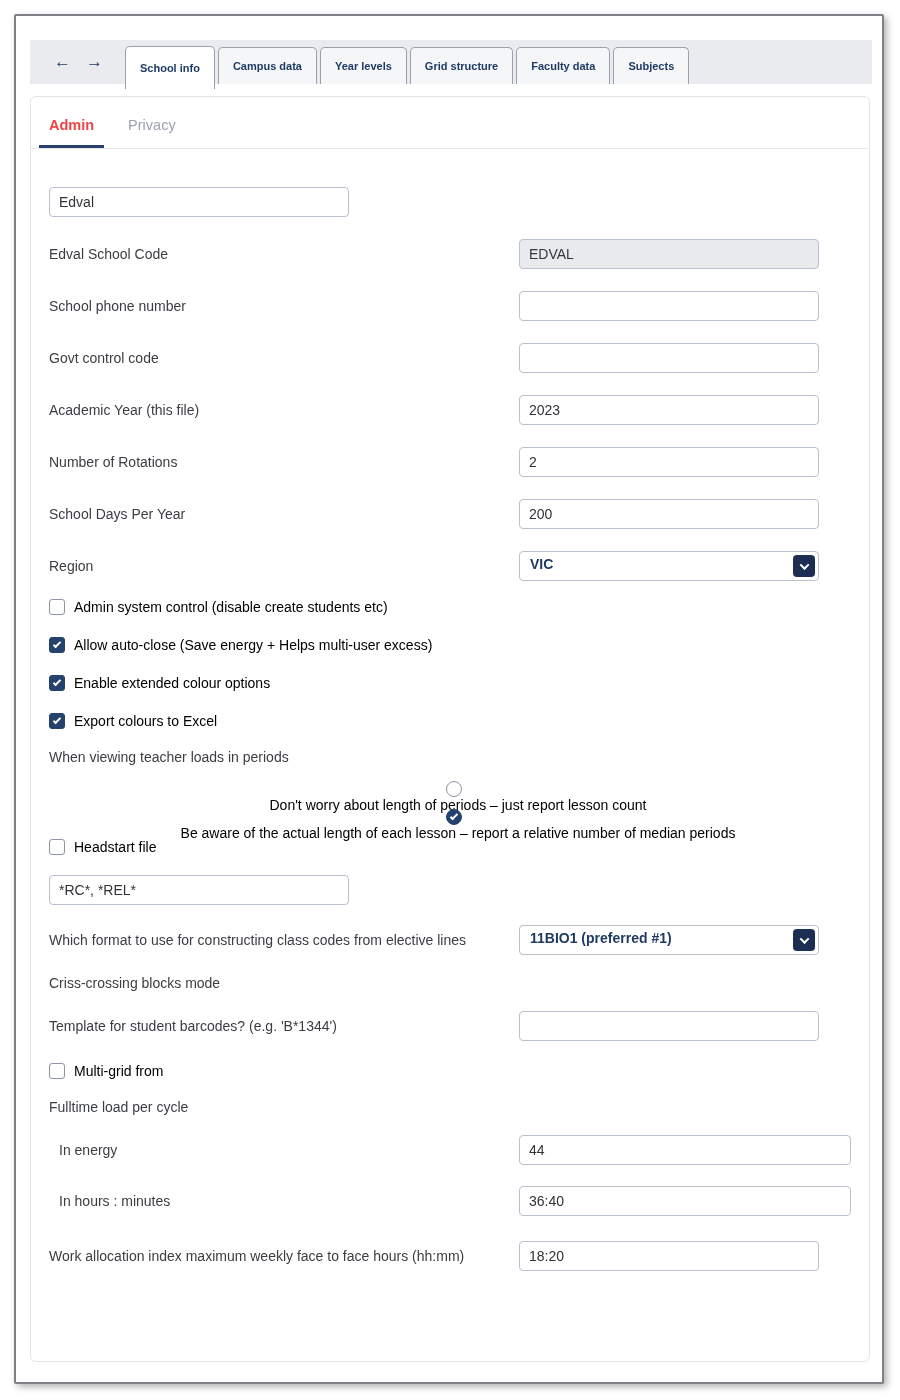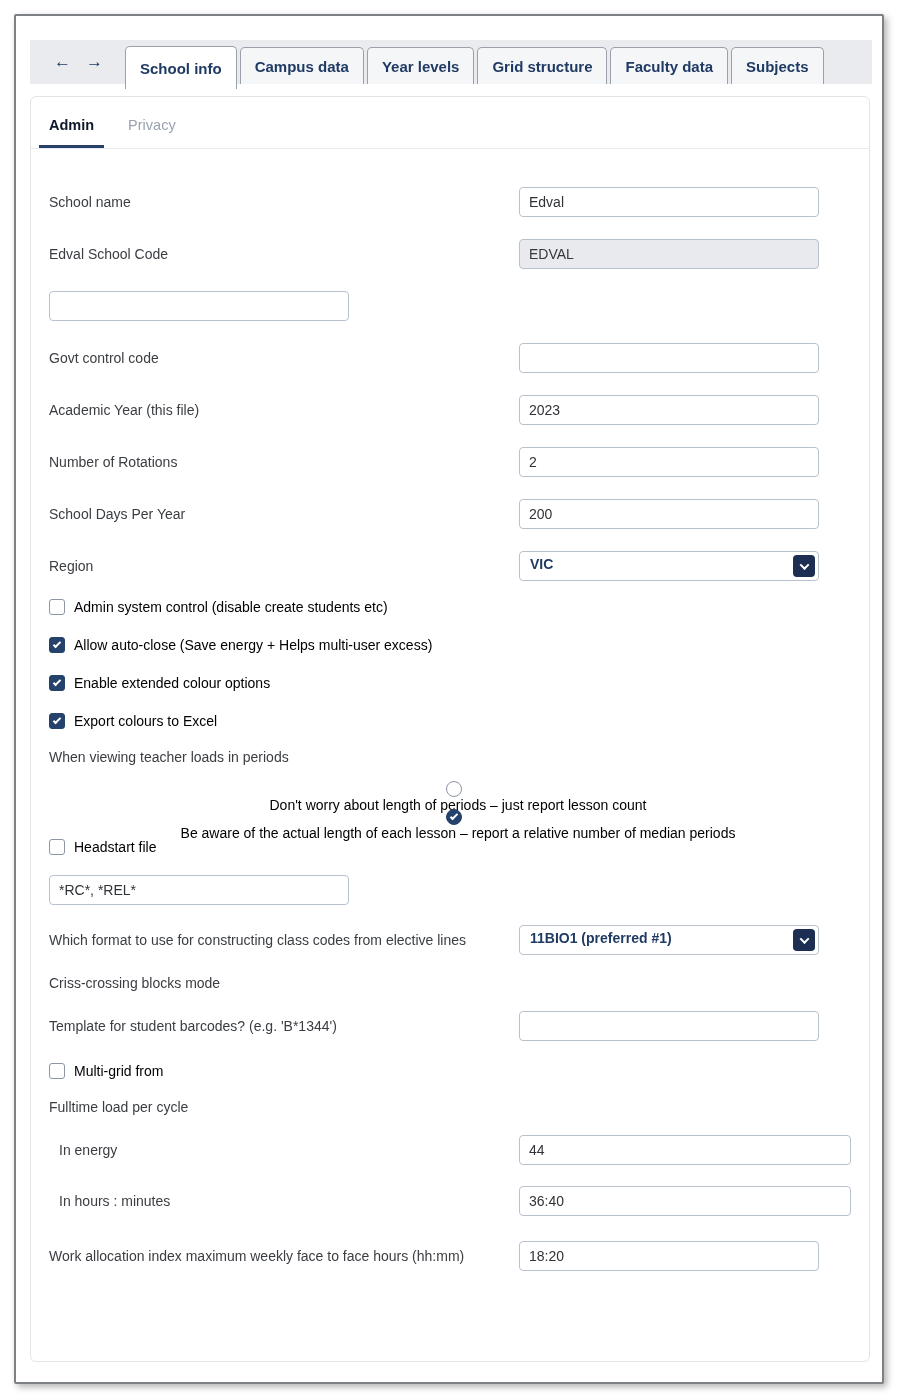--- a/index.html
+++ b/index.html
@@ -14,33 +14,33 @@
     position:absolute; left:14px; top:24px; right:10px; height:44px;
     background:#e9ebef; display:flex; align-items:flex-end;
   }
   .navarrows{ align-self:center; display:flex; gap:15px; margin:0 22px 0 24px;
     color:#1f3a63; font-size:17px; font-weight:700; }
   .navarrows span{ cursor:default; }
   .tabs{ display:flex; align-items:flex-end; gap:3px; }
   .tab{
     height:37px; padding:0 14px; background:#f5f6f8;
     border:1px solid #9aa1ab; border-bottom:none; border-radius:5px 5px 0 0;
-    display:flex; align-items:center; font-size:15px; font-weight:700; color:#1f3a63;
+    display:flex; align-items:center; font-size:11px; font-weight:700; color:#1f3a63;
     white-space:nowrap; cursor:default;
   }
   .tab.active{ height:43px; margin-bottom:-5px; background:#fff; z-index:2; }
   
   .panel{
     position:absolute; left:14px; top:80px; right:12px; bottom:20px;
     border:1px solid #e3e4e8; border-radius:6px; background:#fff; overflow:hidden;
   }
   .subtabs{ display:flex; align-items:flex-end; height:52px; padding-left:8px;
     border-bottom:1px solid #e9eaed; }
   .subtab{ padding:0 10px 12px; margin-right:14px; font-size:14.5px; font-weight:700;
-    color:#0f172a; border-bottom:3px solid transparent; cursor:default; }
+    color:#ef4444; border-bottom:3px solid transparent; cursor:default; }
   .subtab.active{ border-bottom-color:#27406a; }
   .subtab.inactive{ color:#9aa3af; font-weight:400; }
   
   .form{ padding:38px 18px 0 18px; }
   .frow{ display:flex; align-items:center; margin-bottom:22px; }
   .flabel{ flex:0 0 470px; padding-right:12px; font-size:14px; color:#3a3d42; }
   .indent .flabel{ padding-left:10px; }
   .tinput{
     width:300px; height:30px; border:1px solid #b9c1cf; border-radius:4px;
     padding:0 9px; font:14px "Liberation Sans", sans-serif; color:#2f3237;
@@ -106,30 +106,30 @@
   <div class="panel">
 
     <div class="subtabs">
       <div class="subtab active">Admin</div>
       <div class="subtab inactive">Privacy</div>
     </div>
 
     <div class="form">
 
       <div class="frow">
-        <label class="flabel">School name</label>
         <input class="tinput" value="Edval" style="">
       </div>
 
       <div class="frow">
         <label class="flabel">Edval School Code</label>
         <input class="tinput disabled" readonly="" value="EDVAL" style="">
       </div>
 
       <div class="frow">
+        <label class="flabel">School phone number</label>
         <input class="tinput" value="" style="">
       </div>
 
       <div class="frow">
         <label class="flabel">Govt control code</label>
         <input class="tinput" value="" style="">
       </div>
 
       <div class="frow">
         <label class="flabel">Academic Year (this file)</label>

